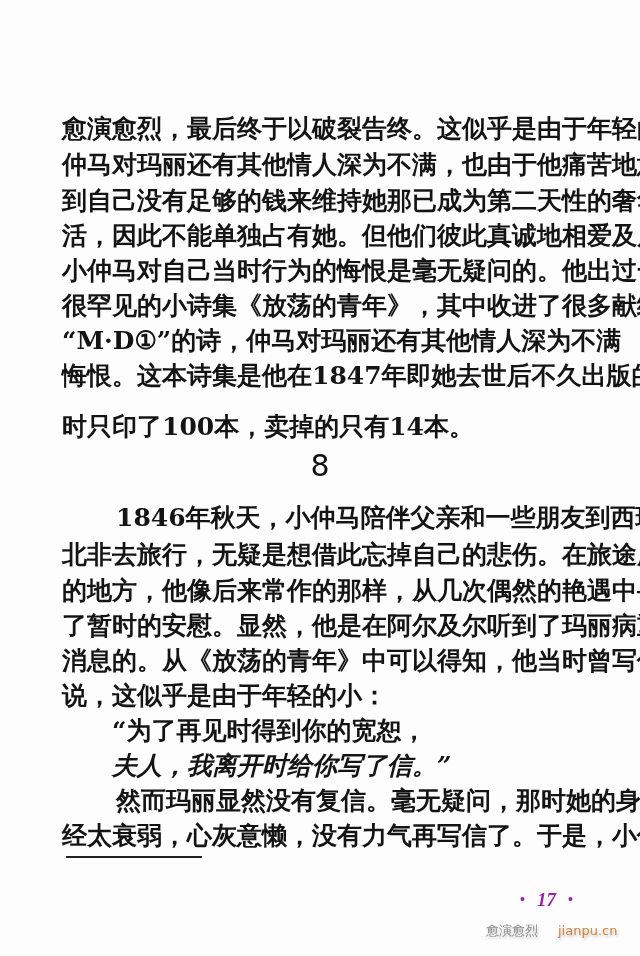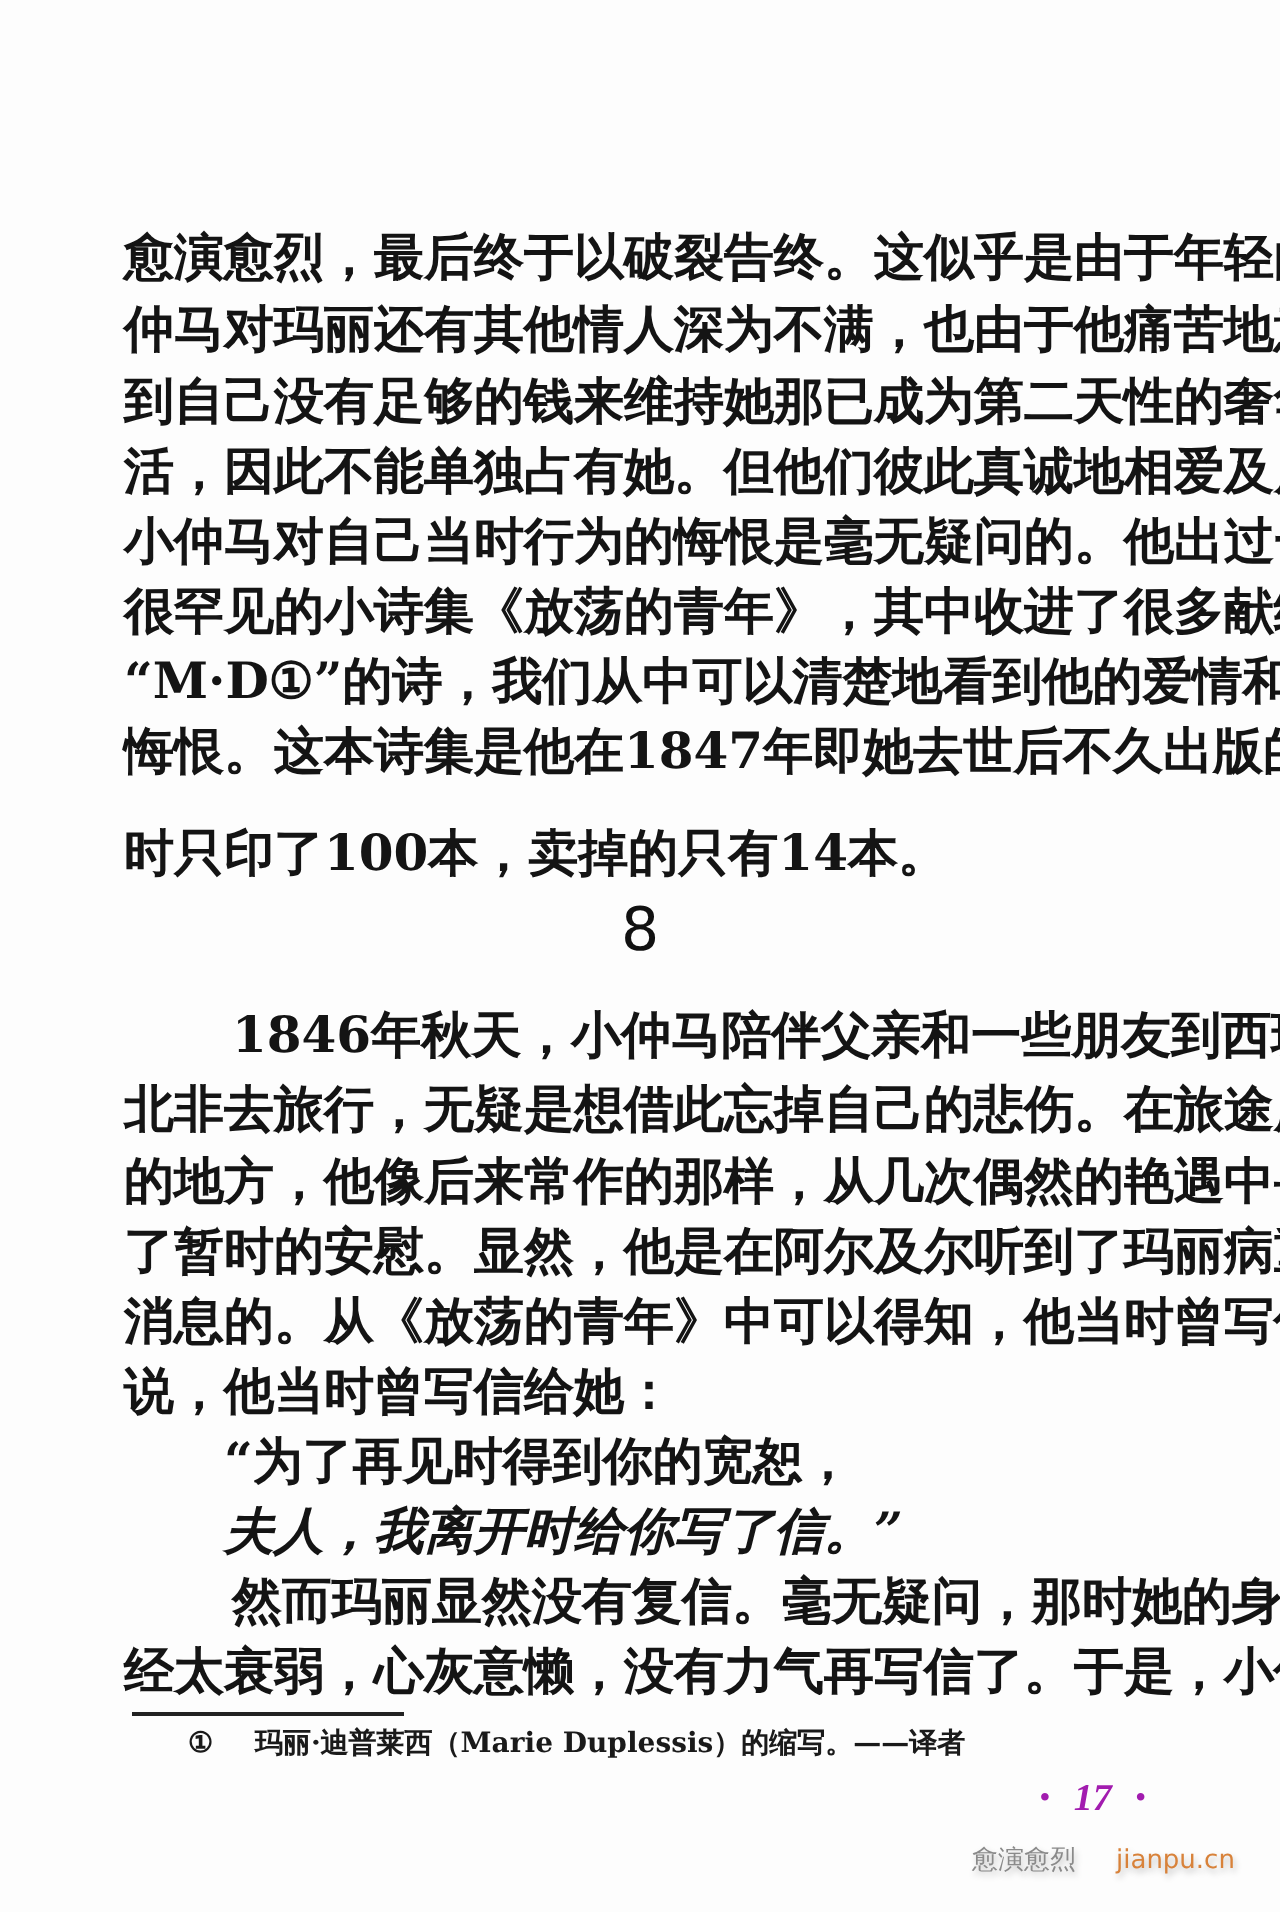--- a/index.html
+++ b/index.html
@@ -116,51 +116,47 @@
 
 <div class="page">
 
   <div>
     <div class="line" style="top:114px;">愈演愈烈，最后终于以破裂告终。这似乎是由于年轻的小</div>
     <div class="line" style="top:150px;">仲马对玛丽还有其他情人深为不满，也由于他痛苦地意识</div>
     <div class="line" style="top:186px;">到自己没有足够的钱来维持她那已成为第二天性的奢华生</div>
     <div class="line" style="top:221px;">活，因此不能单独占有她。但他们彼此真诚地相爱及后来</div>
     <div class="line" style="top:256px;">小仲马对自己当时行为的悔恨是毫无疑问的。他出过一本</div>
     <div class="line" style="top:291px;">很罕见的小诗集《放荡的青年》，其中收进了很多献给</div>
-    <div class="line" style="top:326px;">“M·D①”的诗，我们从中可以清楚地看到他的爱情和</div>
+    <div class="line" style="top:326px;">“M·D①”的诗，仲马对玛丽还有其他情人深为不满</div>
     <div class="line" style="top:361px;">悔恨。这本诗集是他在1847年即她去世后不久出版的。当</div>
     <div class="line last" style="top:412px;">时只印了100本，卖掉的只有14本。</div>
   </div>
 
   <div class="section-number">8</div>
 
   <div>
     <div class="line indent" style="top:503px;">1846年秋天，小仲马陪伴父亲和一些朋友到西班牙和</div>
     <div class="line" style="top:540px;">北非去旅行，无疑是想借此忘掉自己的悲伤。在旅途所经</div>
     <div class="line" style="top:576px;">的地方，他像后来常作的那样，从几次偶然的艳遇中寻得</div>
     <div class="line" style="top:611px;">了暂时的安慰。显然，他是在阿尔及尔听到了玛丽病重的</div>
     <div class="line" style="top:646px;">消息的。从《放荡的青年》中可以得知，他当时曾写信给她</div>
-    <div class="line last" style="top:681px;">说，他当时曾写信给她：</div>
+    <div class="line last" style="top:681px;">说，这似乎是由于年轻的小：</div>
   </div>
 
   <div>
     <div class="line poem" style="top:716px;">“为了再见时得到你的宽恕，</div>
     <div class="line poem" style="top:751px;font-style:italic;">夫人，我离开时给你写了信。”</div>
   </div>
 
   <div>
     <div class="line indent" style="top:786px;">然而玛丽显然没有复信。毫无疑问，那时她的身体已</div>
     <div class="line" style="top:821px;">经太衰弱，心灰意懒，没有力气再写信了。于是，小仲马</div>
   </div>
 
   <div class="footnote-rule"></div>
-  <div class="footnote">
-    <span class="marker">①</span>
-    <span>玛丽·迪普莱西（Marie Duplessis）的缩写。——译者</span>
-  </div>
 
   <div class="page-number">
     <span class="dot">•</span><span>17</span><span class="dot">•</span>
   </div>
 
   <div class="watermark">
     <span class="cn">愈演愈烈</span><span class="en">jianpu.cn</span>
   </div>
 
 </div>

